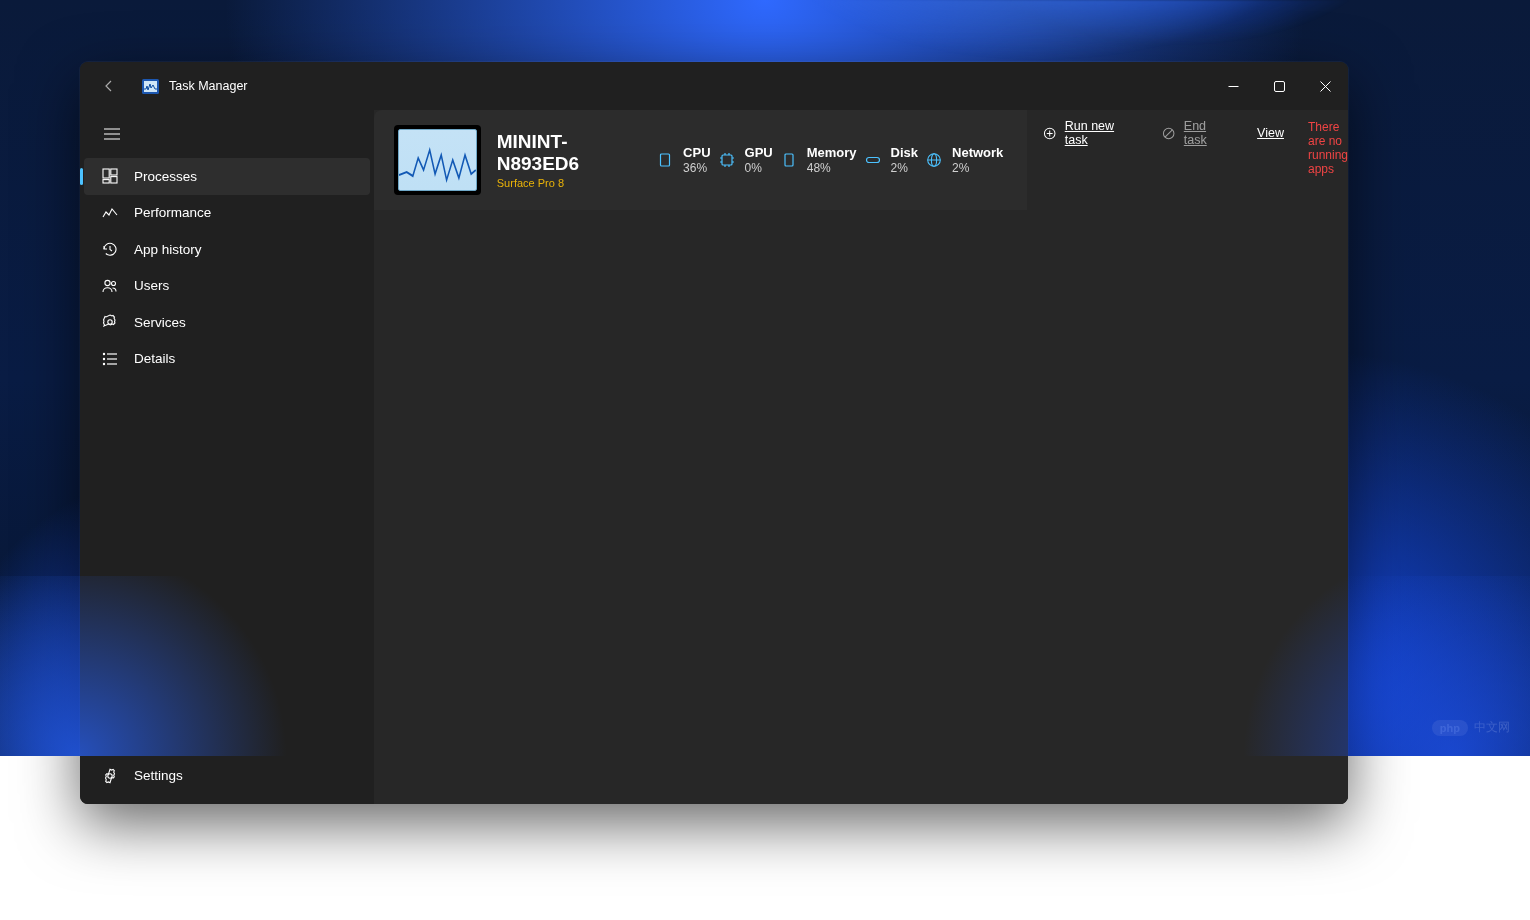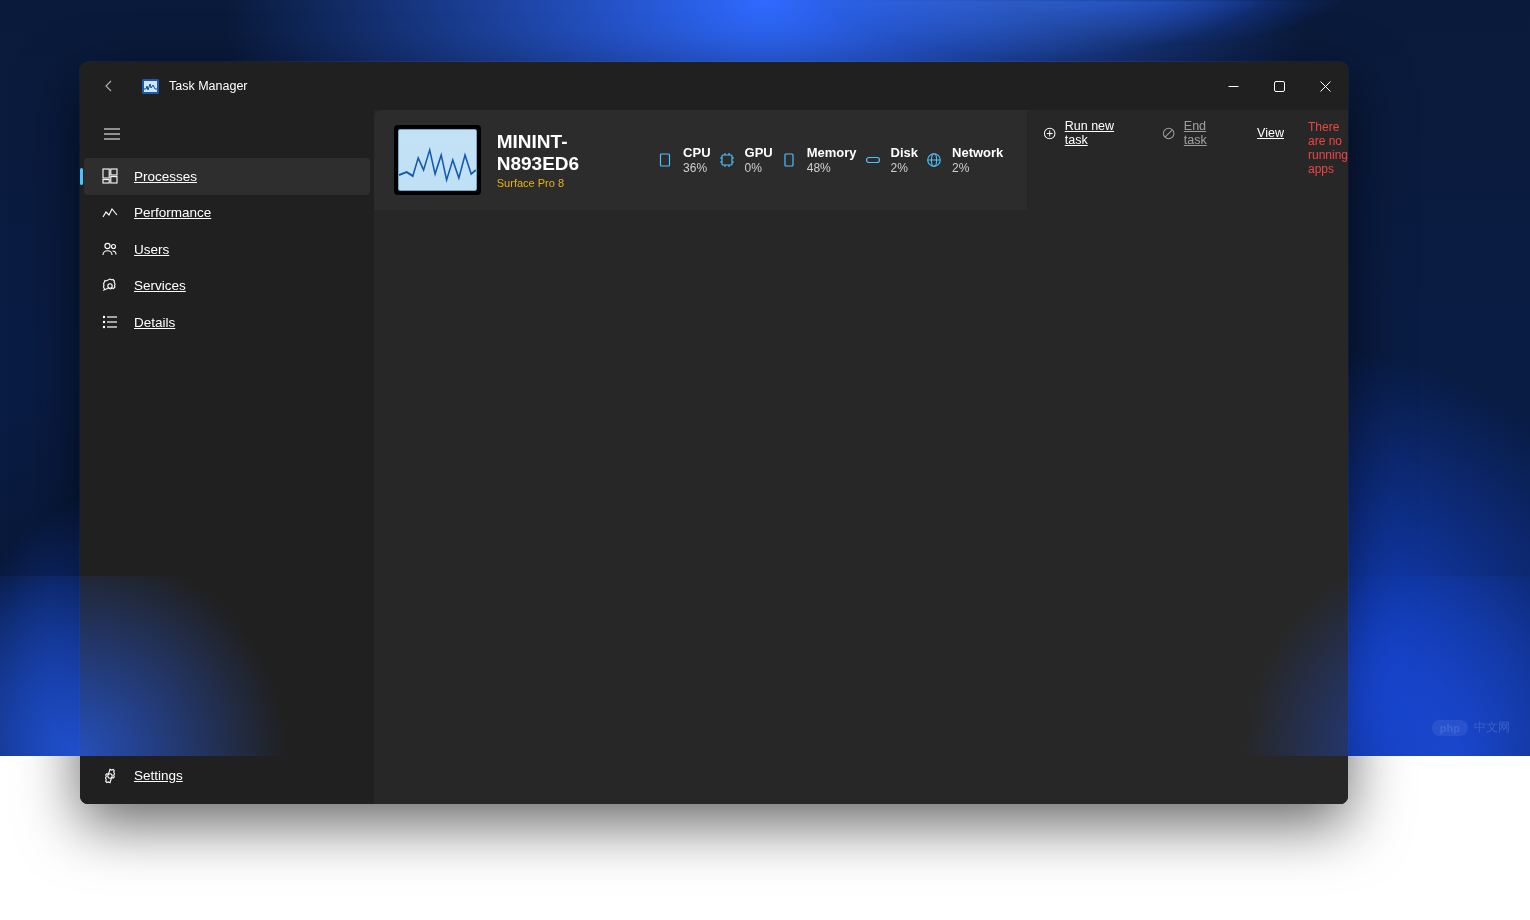--- a/index.html
+++ b/index.html
@@ -57,21 +57,21 @@
   .titlebar .appicon { margin-left:18px; display:flex; align-items:center;}
   .titlebar .apptitle { margin-left:10px; font-size:12.5px; color:#ffffff;}
   .titlebar .spacer { flex:1; }
   .winbtn { width:46px; height:48px; display:flex; align-items:center; justify-content:center;}
 
   .body { flex:1; display:flex; min-height:0;}
 
   
   .sidebar {
     width:294px; flex:0 0 294px; background:#202020;
-    display:flex; flex-direction:column; padding-top:6px;text-decoration:underline;
+    display:flex; flex-direction:column; padding-top:6px;
   }
   .hamburger { width:40px; height:36px; margin-left:12px; display:flex; align-items:center; justify-content:center; border-radius:4px;}
   .navlist { margin-top:6px; display:flex; flex-direction:column; gap:0;}
   .navitem {
     position:relative; height:36.5px; display:flex; align-items:center;
     padding-left:18px; gap:16px; color:#ffffff;
     margin:0 4px 0 4px; border-radius:4px; font-size:13.5px;
   }
   .navitem.active{ background:rgba(255,255,255,.065);}
   .navitem.active::before{
@@ -180,20 +180,28 @@
                 <rect x="1" y="11.6" width="6.2" height="3.4"></rect>
                 <rect x="8.8" y="8.6" width="6.2" height="6.4"></rect>
               </svg>
             <span>Processes</span>
           </div>
           <div class="navitem">
             <svg class="ic" viewBox="0 0 16 16" stroke="currentColor" stroke-width="1.1" fill="none">
                 <polyline points="1,12 4,7 7,10 10,4 15,10"></polyline>
               </svg>
             <span>Performance</span>
+          </div>
+          <div class="navitem">
+            <svg class="ic" viewBox="0 0 16 16" stroke="currentColor" stroke-width="1.1" fill="none">
+                <path d="M2 8 A6 6 0 1 1 3.8 12.5"></path>
+                <polyline points="2,5 2,8 5,8"></polyline>
+                <polyline points="8,5 8,8.5 10,10"></polyline>
+              </svg>
+            <span>App history</span>
           </div>
           <div class="navitem">
             <svg class="ic" viewBox="0 0 16 16" stroke="currentColor" stroke-width="1.1" fill="none">
                 <circle cx="5.5" cy="5" r="2.6"></circle>
                 <path d="M1 14c0-2.5 2-4.3 4.5-4.3S10 11.5 10 14"></path>
                 <circle cx="11.5" cy="5.5" r="2"></circle>
                 <path d="M10.5 10c2 0 3.5 1.6 3.5 3.6"></path>
               </svg>
             <span>Users</span>
           </div>

